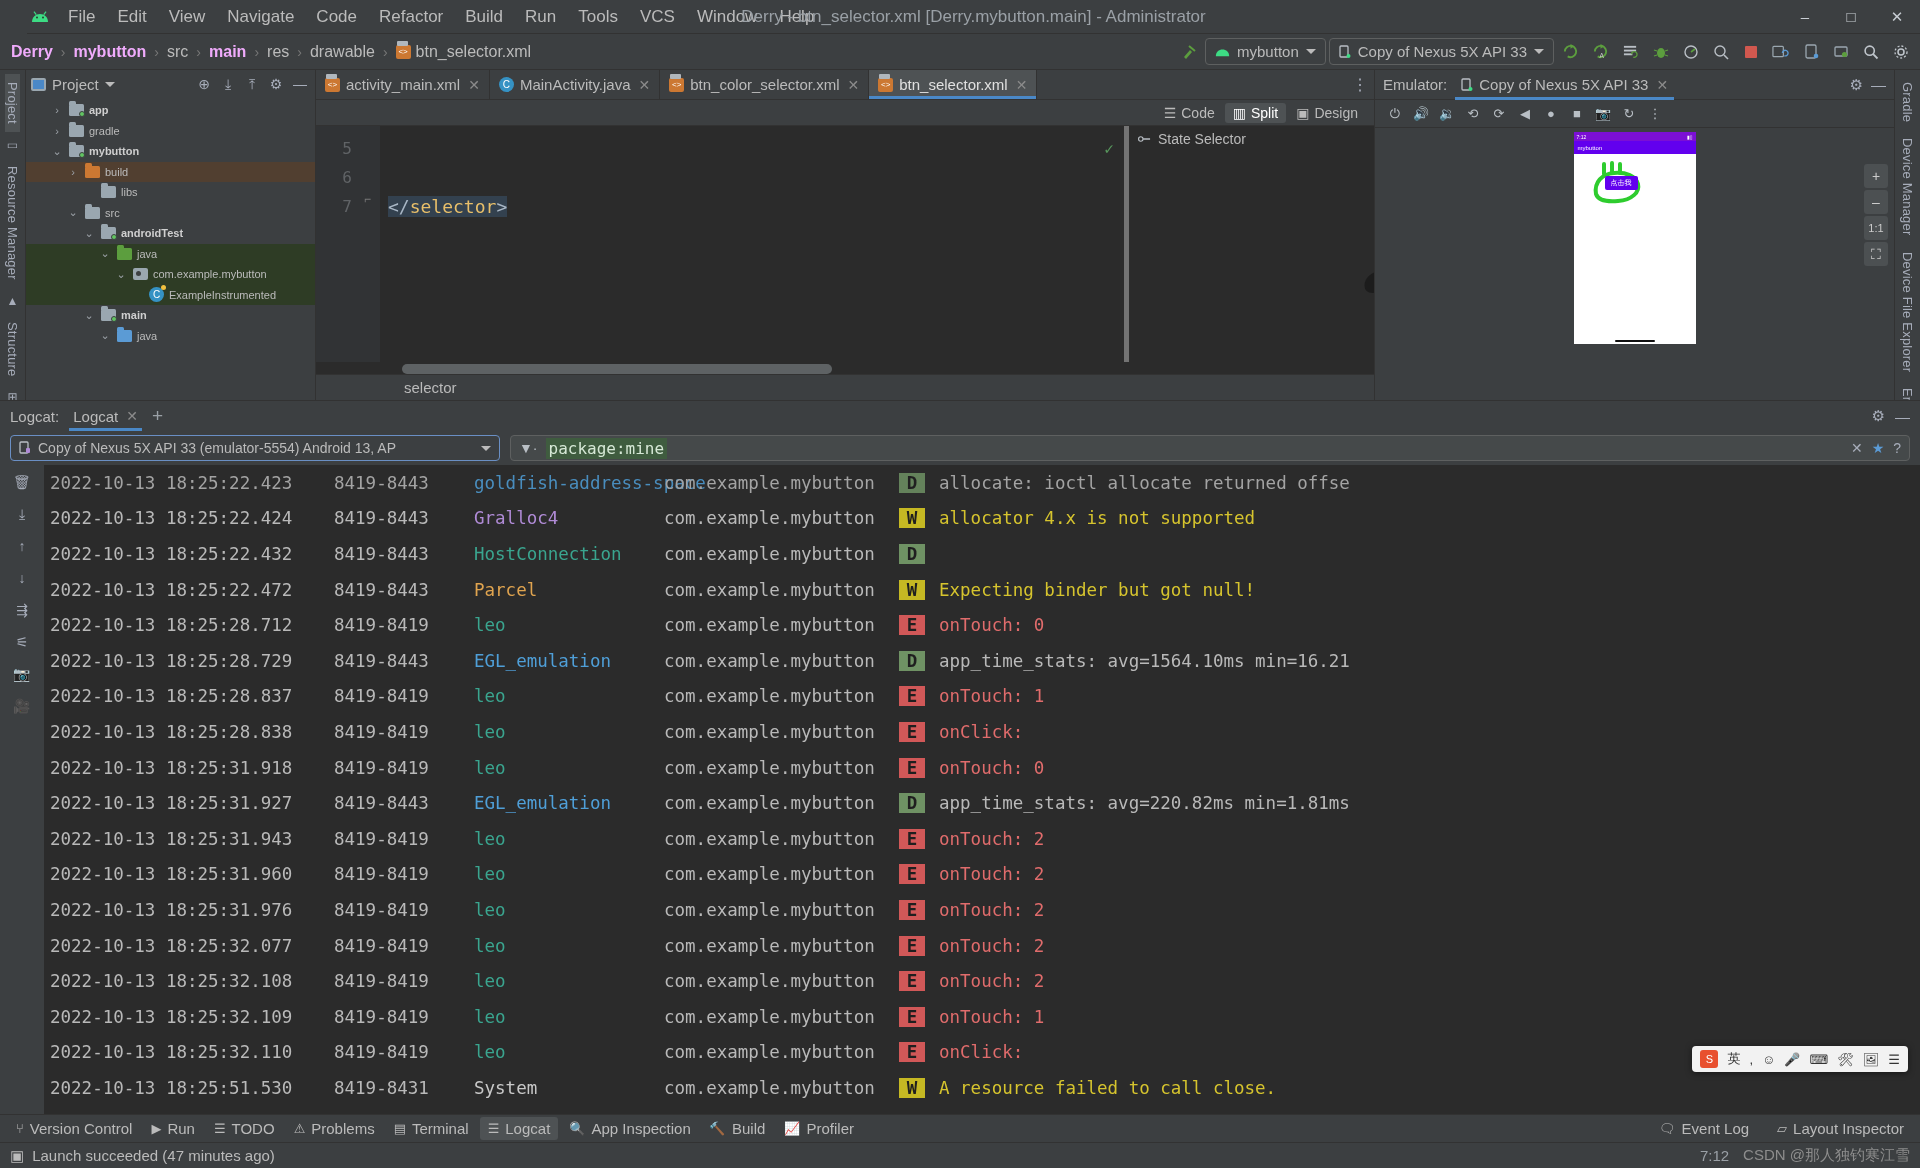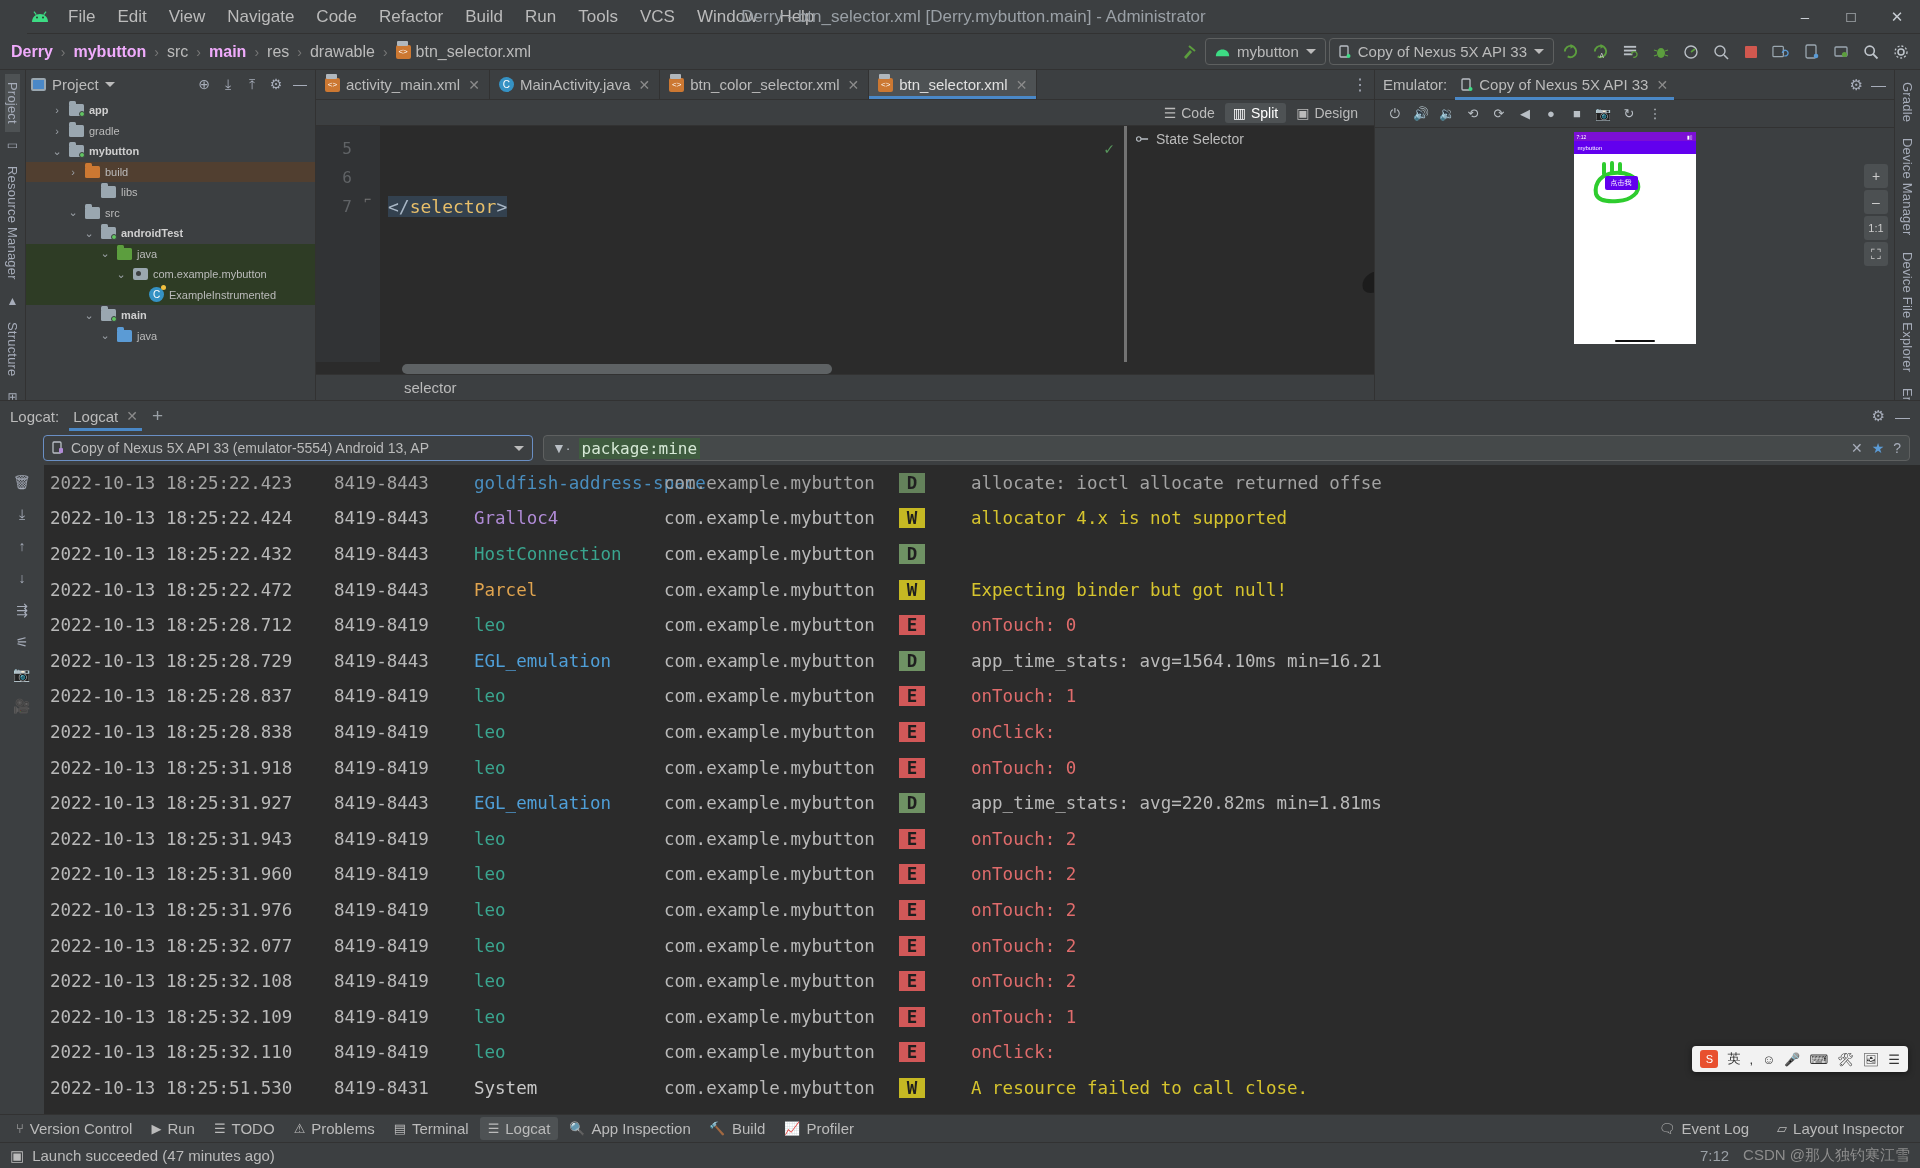--- a/index.html
+++ b/index.html
@@ -184,21 +184,21 @@
     font-family: "DejaVu Sans Mono", monospace; font-size: 18px;
     line-height: 29px; color: #a9b7c6; position: relative;
   }
   .code .hl { background: #33414f; }
   .tag { color: #e8bf6a; }
   .punct { color: #a9b7c6; }
   .code-line { white-space: pre; }
   .mark-check { position:absolute; right:10px; top:8px; color:#57965c; font-size:16px; }
 
   .prev-pane {
-    width: 250px; flex: 0 0 250px; border-left: 3px solid #737373;
+    width: 250px; flex: 0 0 250px; border-left: 5px solid #737373;
     background: #2b2b2b; display:flex; flex-direction:row; position: relative;
   }
   .prev-head { height: 26px; display:flex; align-items:center; gap:7px; padding: 0 9px; font-size:14px;color:#bbb;}
   .state-ico { width:13px;height:7px;display:flex;align-items:center;}
   .prev-canvas { flex:1 1 auto; position:relative; overflow:hidden; }
   .big-thumb {
     position:absolute; left: 95px; top: 42px; font-size: 150px; color: #1c1c1c;
     font-family:"Liberation Sans",sans-serif; line-height: 1;
   }
   .hscroll {
@@ -246,21 +246,21 @@
     height:30px;flex:0 0 30px;background:#3c3f41;display:flex;align-items:center;
     gap:10px;padding:0 10px;font-size:15px;color:#bbbbbb;position:relative;
   }
   .lc-tab{display:flex;align-items:center;gap:6px;height:30px;padding:0 4px;position:relative;}
   .lc-tab.active::after{content:'';position:absolute;left:0;right:0;bottom:0;height:3px;background:#4a88c7;}
   .lc-head-right{margin-left:auto;display:flex;align-items:center;gap:10px;color:#a7adba;}
   .lc-filterbar{height:34px;flex:0 0 34px;background:#3c3f41;display:flex;align-items:center;gap:10px;padding:2px 10px;}
   .device-sel{
     display:flex;align-items:center;gap:7px;height:26px;padding:0 8px;
     border:1px solid #6a8fc4;border-radius:4px;background:#3c3f41;
-    color:#bbbbbb;font-size:14px;white-space:nowrap; width: 490px; overflow:hidden;margin-left:33px;
+    color:#bbbbbb;font-size:14px;white-space:nowrap; width: 490px; overflow:hidden;
   }
   .dev-caret{margin-left:auto;}
   .query-wrap{
     flex:1 1 auto;display:flex;align-items:center;gap:8px;height:26px;
     border:1px solid #5e6060;border-radius:4px;background:#45494a;padding:0 8px;min-width:0;
   }
   .query-chip{background:#3f5c3f;color:#d6e8d6;font-family:"DejaVu Sans Mono",monospace;font-size:16px;padding:1px 3px;}
   .q-right{margin-left:auto;display:flex;align-items:center;gap:9px;color:#a7adba;font-size:14px;}
 
   .lc-main{flex:1 1 auto;display:flex;min-height:0;}
@@ -270,21 +270,21 @@
     flex:1 1 auto;overflow:hidden;background:#2b2b2b;
     font-family:"DejaVu Sans Mono",monospace;font-size:17.5px;
     padding-top: 0px; min-width:0;
   }
   .lrow{display:flex;align-items:center;height:35.6px;white-space:nowrap;}
   .c-ts{width:290px;flex:0 0 290px;color:#b9b9b9;padding-left:6px;}
   .c-pid{width:140px;flex:0 0 140px;color:#b9b9b9;}
   .c-tag{width:190px;flex:0 0 190px;}
   .c-pkg{width:235px;flex:0 0 235px;color:#b9b9b9;}
   .c-lvl{width:26px;flex:0 0 26px;text-align:center;color:#1f1f1f;font-weight:bold;margin-right:14px;}
-  .c-msg{flex:1 1 auto;overflow:hidden;margin-left:32px;}
+  .c-msg{flex:1 1 auto;overflow:hidden;}
   .lv-D{background:#6f9264;}
   .lv-W{background:#c5b823;}
   .lv-E{background:#d15858;}
   .m-D{color:#b9b9b9;}
   .m-W{color:#d6c42e;}
   .m-E{color:#e06c6c;}
   .tag-blue{color:#4f9fd8;}
   .tag-purple{color:#b08bd6;}
   .tag-teal{color:#3aa58f;}
   .tag-orange{color:#e0a44f;}

